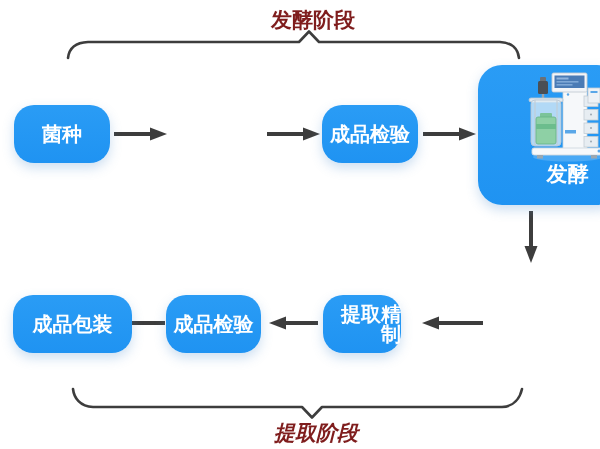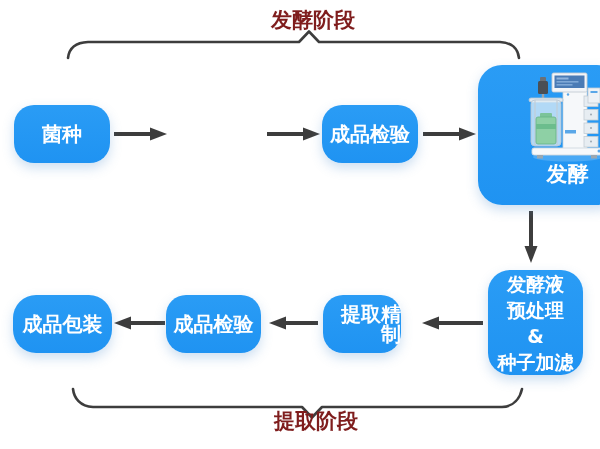--- a/index.html
+++ b/index.html
@@ -28,27 +28,27 @@
   }
   .node-ferment .machine{margin-top:7px;}
   .node-ferment .ferment-label{margin-top:2px;font-size:21px;}
   .node-broth{
     left:488px;top:270px;width:95px;height:105px;border-radius:22px;
     flex-direction:column;font-size:19px;
   }
   .node-broth .line{line-height:26px;}
   .node-refine{left:323px;top:295px;width:78px;height:58px;}
   .node-inspect{left:166px;top:295px;width:95px;height:58px;}
-  .node-package{left:13px;top:295px;width:99px;height:58px;border-radius:23px;}
+  .node-package{left:13px;top:295px;width:119px;height:58px;}
   .stage-label{
     position:absolute;width:160px;text-align:center;
     color:#7f1d1d;font-weight:bold;font-size:21px;
   }
   .stage-label-top{left:233px;top:6px;}
-  .stage-label-bottom{left:236px;top:407px;}
+  .stage-label-bottom{left:236px;top:419px;font-style:italic;}
 </style>
 </head>
 <body>
 
 <div class="canvas">
 
   <svg class="wires" viewBox="0 0 600 449">
     <g stroke="#3d3d3d" stroke-width="2.6" fill="none" stroke-linecap="round" stroke-linejoin="round">
       <path d="M 68 58 C 69 49 75 42.5 88 42 L 299 42 L 309 31.5 L 319 42 L 500 42 C 512 42.5 518 49 519 58"></path>
       <path d="M 73 389 C 74 398 80 406.5 93 407 L 302 407 L 312 417.5 L 322 407 L 502 407 C 514 406.5 520 398 522 389"></path>
@@ -129,26 +129,20 @@
       <rect x="9" y="52" width="20" height="5" fill="#6cbd8d"></rect>
 
       <rect x="5" y="76" width="70" height="7" rx="2" fill="#f7f9fb" stroke="#cfd8e0" stroke-width="0.9"></rect>
       <rect x="10" y="83" width="6" height="3.5" fill="#9aa7b1"></rect>
       <rect x="64" y="83" width="6" height="3.5" fill="#9aa7b1"></rect>
       <circle cx="72" cy="79" r="1.5" fill="#5aa7e8"></circle>
     </svg>
     <span class="ferment-label">发酵</span>
   </div>
 
-  <div class="node node-broth">
-    <span class="line">发酵液</span>
-    <span class="line">预处理</span>
-    <span class="line">&amp;</span>
-    <span class="line">种子加滤</span>
-  </div>
   <div class="node node-refine">
     <span>提取精制</span>
   </div>
   <div class="node node-inspect">
     <span>成品检验</span>
   </div>
   <div class="node node-package">
     <span>成品包装</span>
   </div>
 

